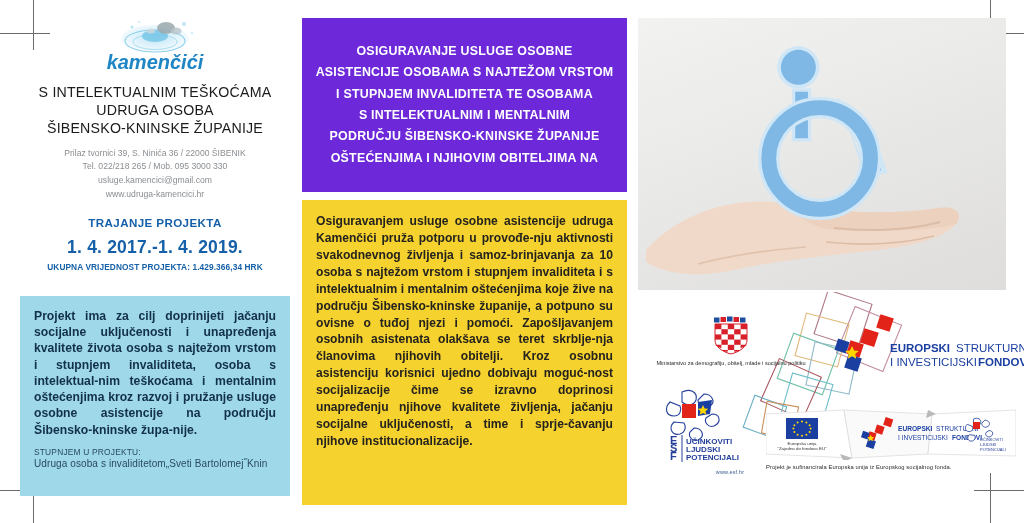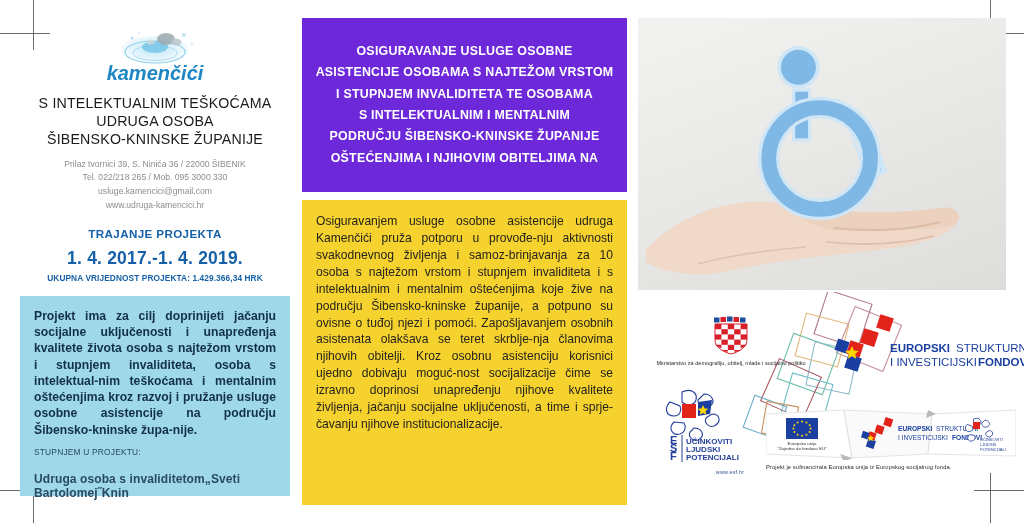--- a/index.html
+++ b/index.html
@@ -11,21 +11,21 @@
     position:relative;
   }
   .page{position:absolute;inset:0;}
 
   
   .crop{position:absolute;background:#6b6b6b;}
   .crop.v{width:1px;height:50px;}
   .crop.h{height:1px;width:50px;}
 
   
-  .col-left{position:absolute;left:20px;top:26px;width:270px;}
+  .col-left{position:absolute;left:20px;top:15px;width:270px;}
   .logo-wrap{display:flex;justify-content:center;margin-bottom:6px;}
   .logo{width:106px;height:62px;position:relative;}
   .logo svg{display:block;}
   .org-name{
     text-align:center;color:#1b1b1b;
     font-size:14.2px;line-height:1.28;letter-spacing:.2px;
   }
   .org-name div{white-space:nowrap;}
   .contact{
     text-align:center;color:#8a8e92;
@@ -45,38 +45,39 @@
   .blue-box .bb-inner{padding:12px 14px 0 14px;}
   .bb-text{
     color:#13304a;font-size:12.2px;line-height:1.33;
     text-align:justify;text-align-last:left;font-weight:600;
     hyphens:manual;
   }
   .bb-partner-label{
     color:#2a4a63;font-size:8.4px;margin-top:9px;letter-spacing:.2px;
   }
   .bb-partner-value{
-    color:#2a4a63;font-size:12px;margin-top:15px;letter-spacing:.1px;font-weight:bold;
+    color:#2a4a63;font-size:10px;margin-top:1px;letter-spacing:.1px;
   }
 
   
   .red-box{
     position:absolute;left:302px;top:18px;width:325px;height:174px;
     background:#6d28d9;
     display:flex;align-items:center;justify-content:center;
   }
   .red-text{
     color:#fff;text-align:center;
     font-size:12.4px;font-weight:bold;line-height:1.72;letter-spacing:.25px;
   }
   .red-text div{white-space:nowrap;}
 
   .yellow-box{
     position:absolute;left:302px;top:200px;width:325px;height:305px;
     background:#f6d22e;
+    font-weight:bold;
   }
   .yellow-box .yb-inner{padding:13px 14px;}
   .yb-text{
     color:#25231e;font-size:12.1px;line-height:1.40;
     text-align:justify;text-align-last:left;
   }
 
   
   .photo{
     position:absolute;left:638px;top:18px;width:368px;height:272px;

